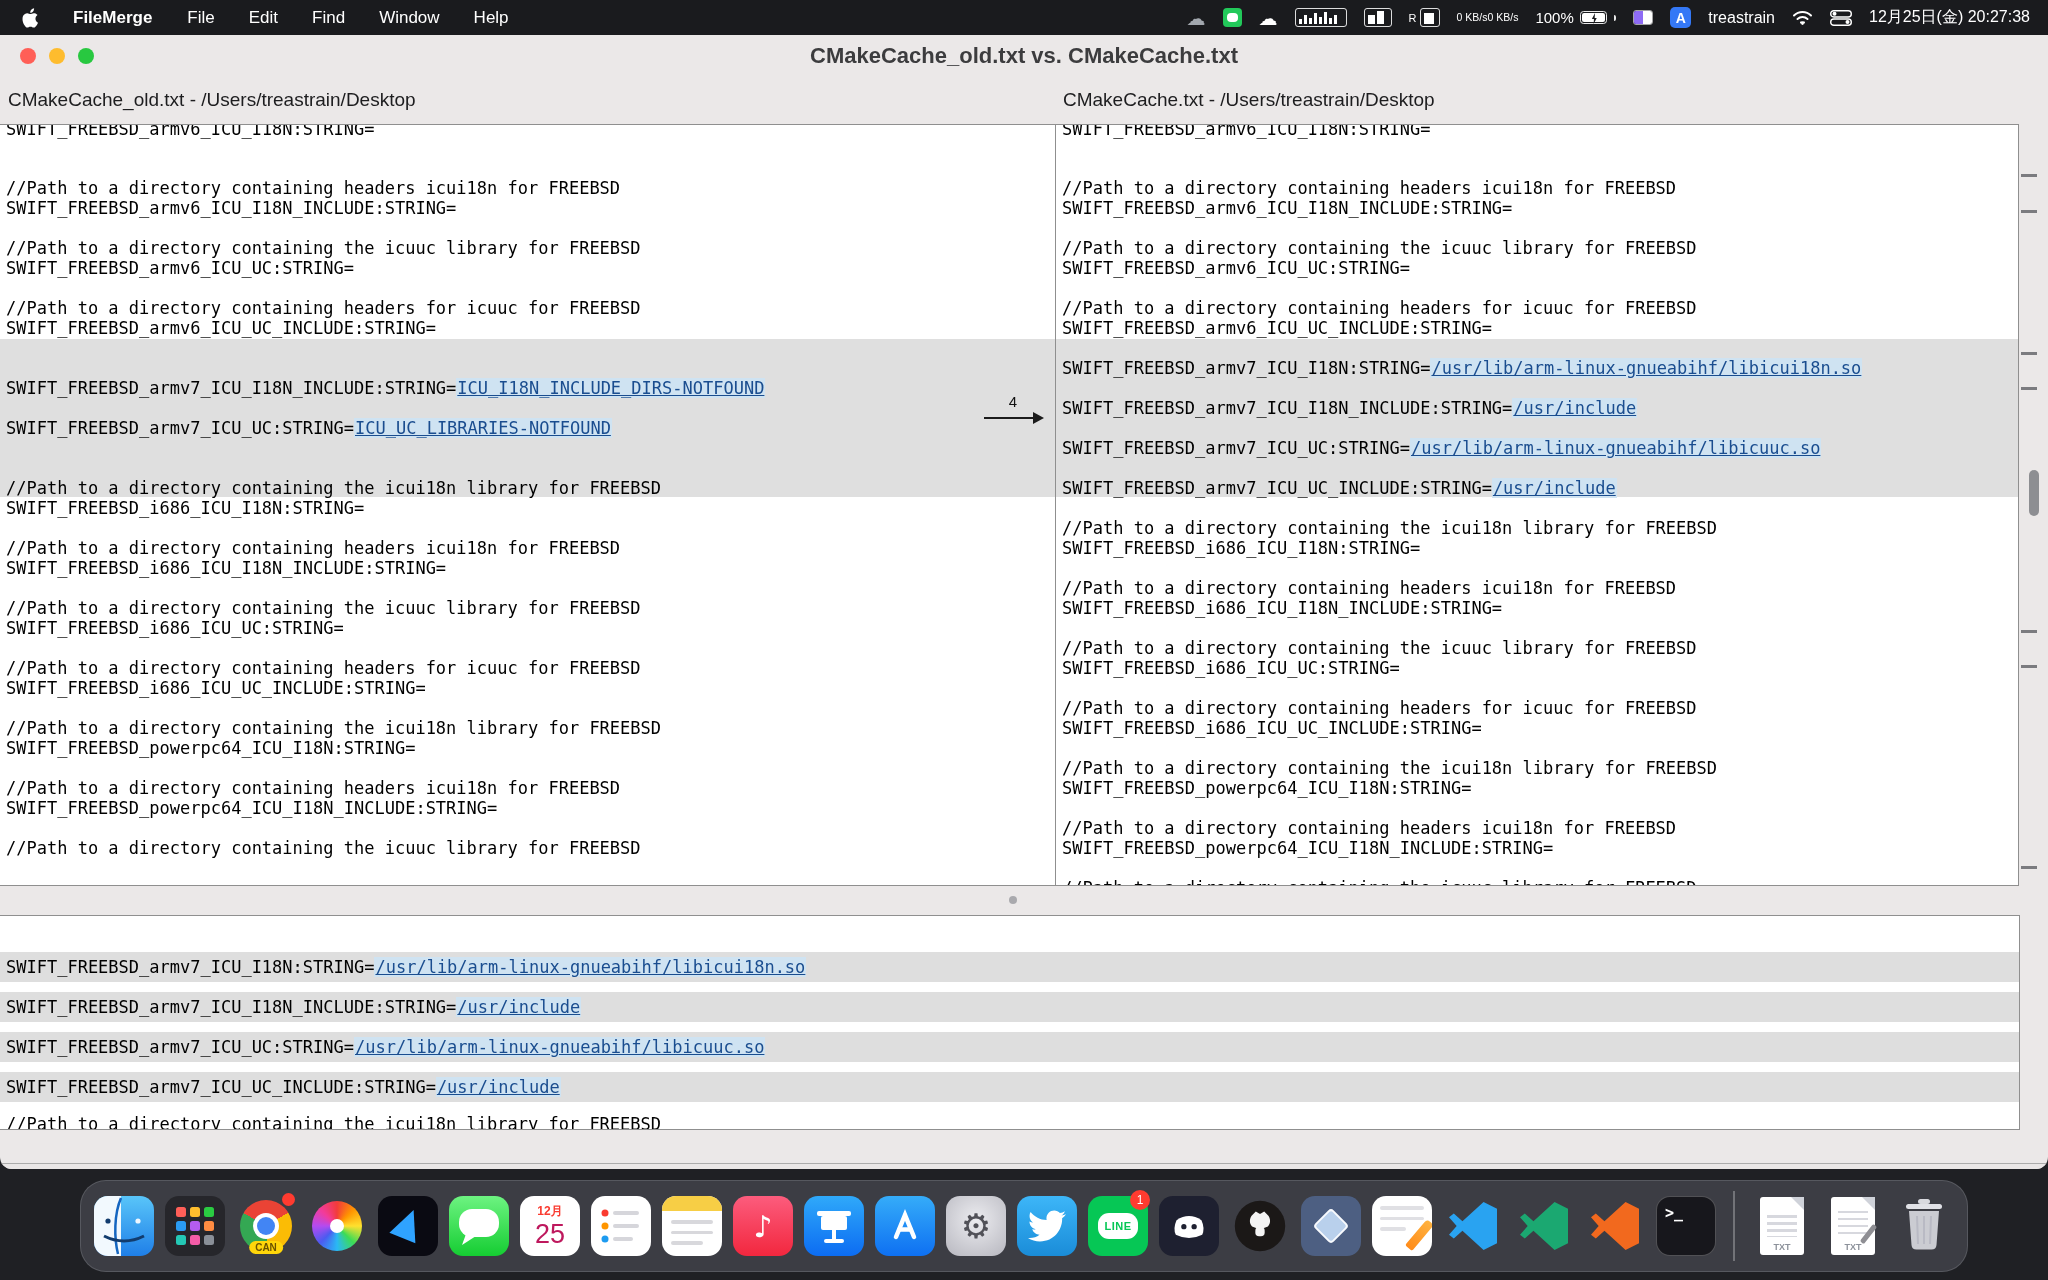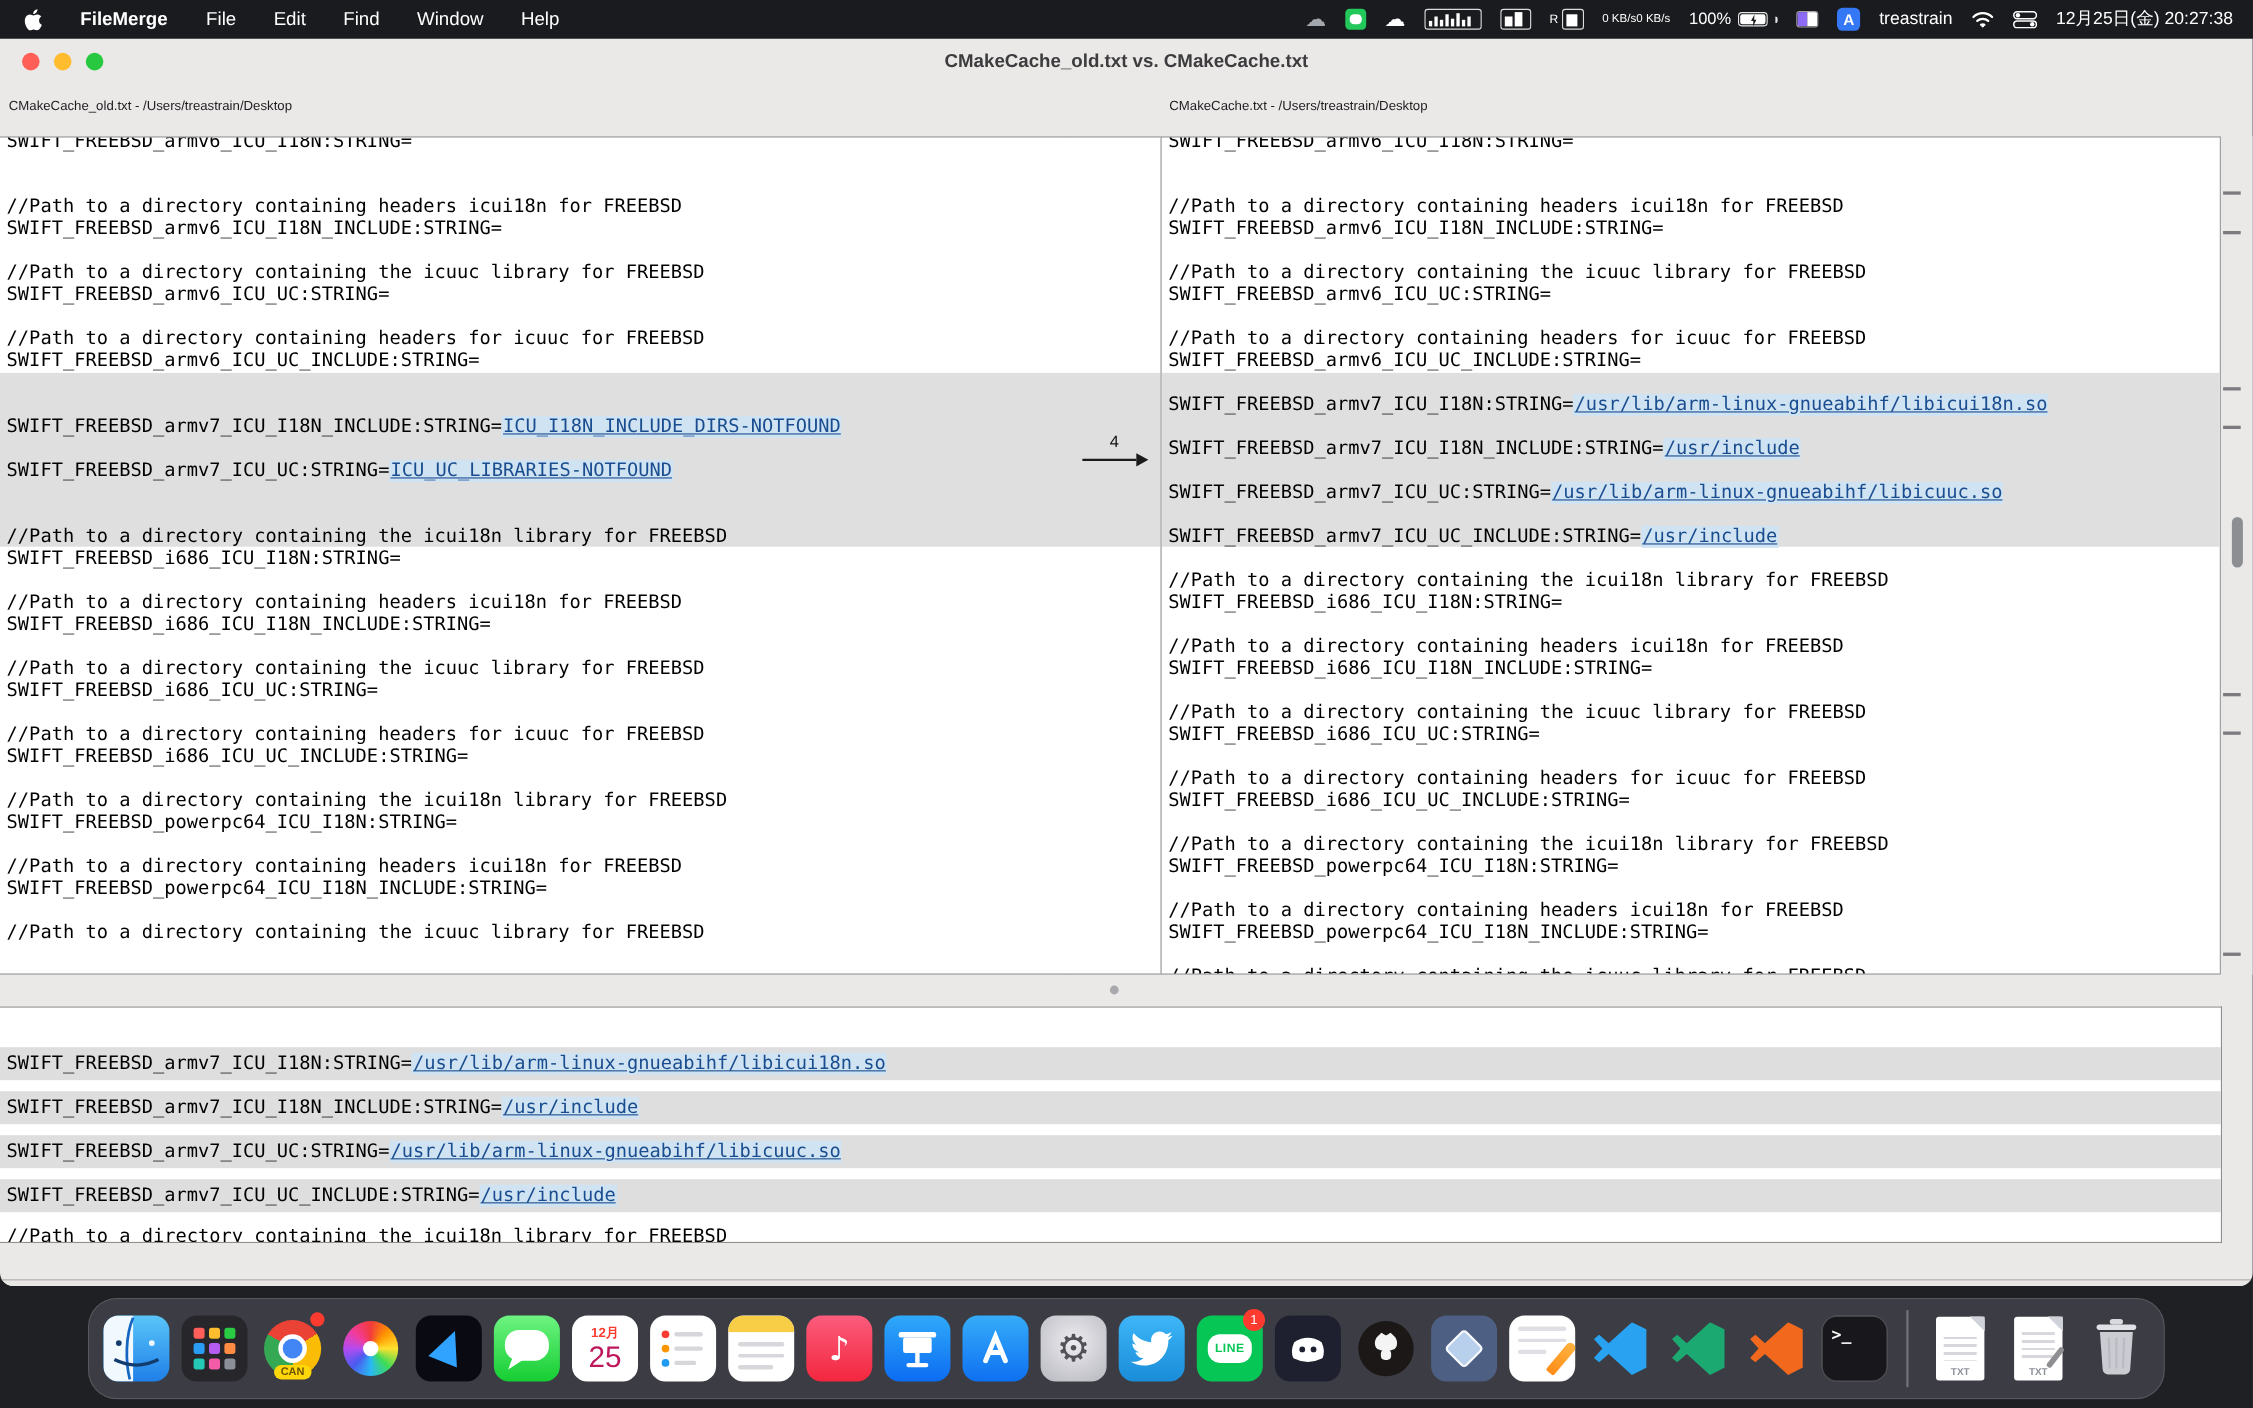--- a/index.html
+++ b/index.html
@@ -19,24 +19,24 @@
   .netspeed { display:inline-flex; flex-direction:row; align-items:flex-end; line-height:11px; font-size:10.5px; }
   .batt { width:27px; height:13px; border:1px solid rgba(255,255,255,.9); border-radius:3.5px; padding:1px; display:inline-block; position:relative; }
   .batt-fill { display:block; height:100%; width:100%; background:#fff; border-radius:2px; }
   .batt-bolt { position:absolute; left:10px; top:1px; width:7px; height:11px; background:#1a1b1e;
                clip-path:polygon(60% 0,15% 55%,45% 55%,40% 100%,85% 45%,55% 45%); }
   .batt-nub { width:2.5px; height:6px; background:rgba(255,255,255,.9); border-radius:0 2px 2px 0; display:inline-block; margin-left:1px; }
 
   
   .window { position:absolute; top:35px; left:0; width:2048px; height:1134px; background:#ebe8e8;
             border-radius:0 0 12px 12px; overflow:hidden; z-index:10; }
-  .titlebar { position:relative; height:40px; text-align:center; line-height:42px; font-size:17px; font-weight:700; color:#3c3c3e; }
+  .titlebar { position:relative; height:40px; text-align:center; line-height:42px; font-size:22px; font-weight:700; color:#3c3c3e; }
   .traffic { position:absolute; left:20px; top:13px; display:flex; gap:13px; }
   .light { width:16px; height:16px; border-radius:50%; }
-  .file-headers { position:absolute; top:46px; left:0; width:2048px; height:32px; font-size:12px; color:#1d1d1f; }
+  .file-headers { position:absolute; top:46px; left:0; width:2048px; height:32px; font-size:19px; color:#1d1d1f; }
   .fh-left { position:absolute; left:8px; top:8px; }
   .fh-right { position:absolute; left:1063px; top:8px; }
 
   
   .diff-area { position:absolute; top:89px; left:0; width:2048px; height:762px; }
   .pane { position:absolute; top:0; height:762px; background:#fff; border:1px solid #8f8f8f; overflow:hidden; }
   .pane-left  { left:0; width:971px; border-left:none; }
   .gutter     { position:absolute; left:970px; width:86px; top:0; height:762px; background:#fff;
                 border-top:1px solid #8f8f8f; border-bottom:1px solid #8f8f8f; overflow:hidden; }
   .pane-right { left:1055px; width:964px; }

